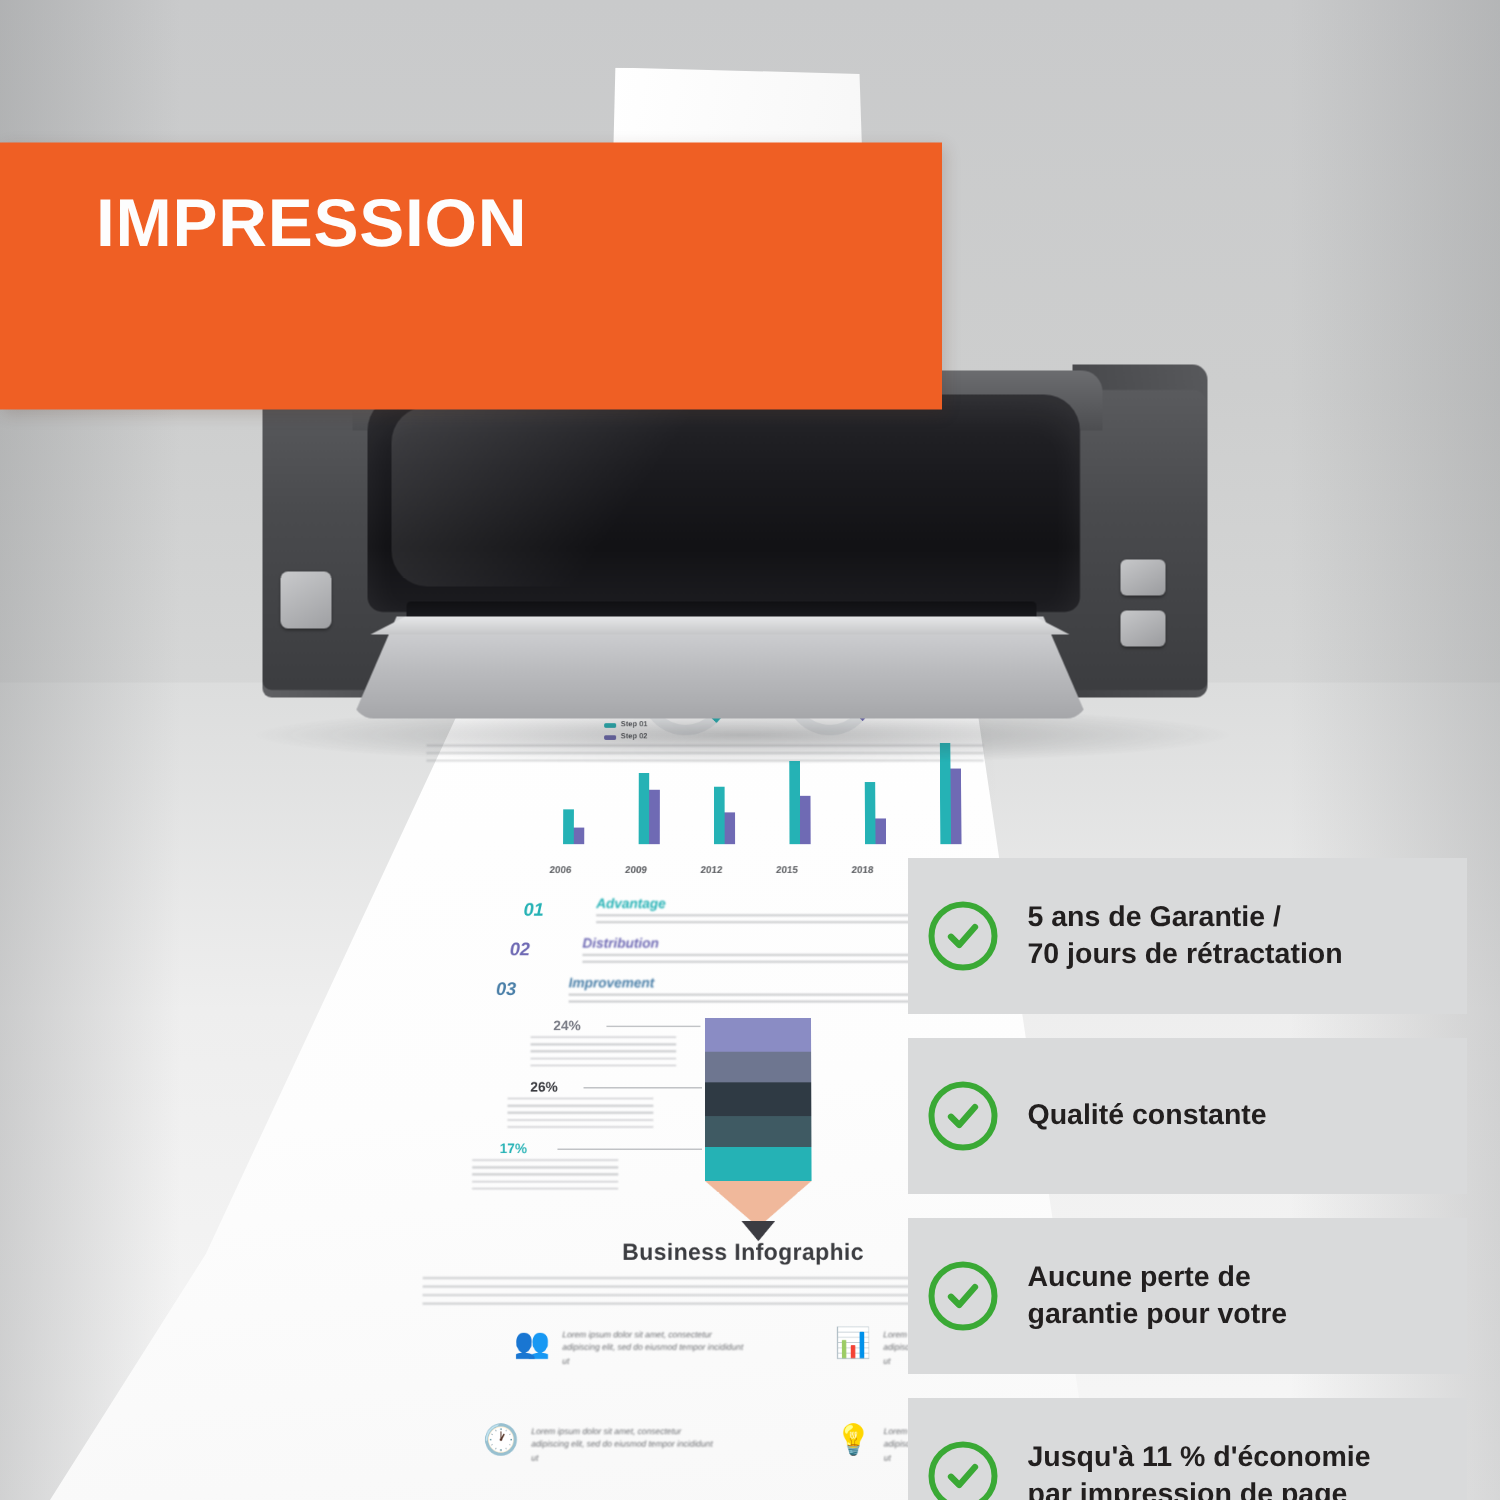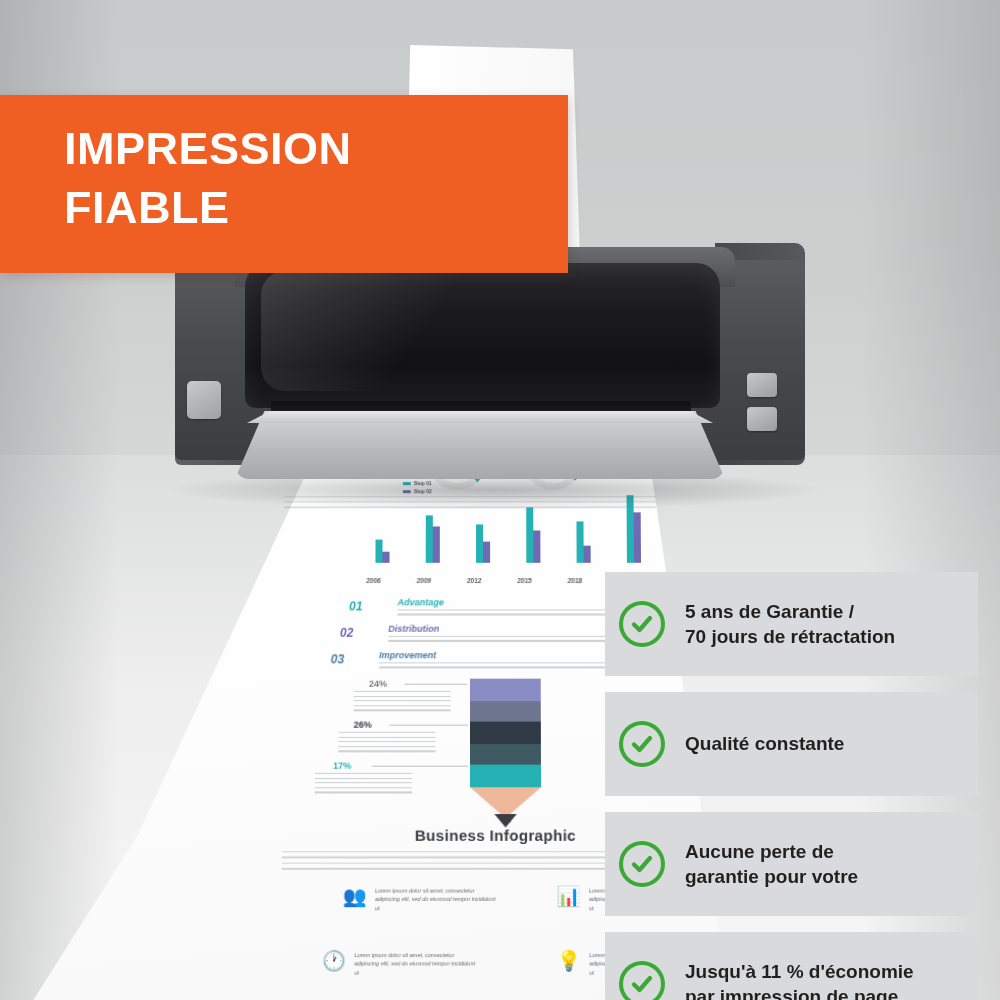--- a/index.html
+++ b/index.html
@@ -132,21 +132,21 @@
   .btn-left{position:absolute;left:12px;top:166px;width:34px;height:38px;border-radius:5px;
     background:linear-gradient(150deg,#c9cacc,#9fa0a3);box-shadow:0 1px 2px rgba(0,0,0,.35);}
   .btn-r1{position:absolute;left:572px;top:158px;width:30px;height:24px;border-radius:4px;
     background:linear-gradient(150deg,#c7c8ca,#9b9c9f);box-shadow:0 1px 2px rgba(0,0,0,.35);}
   .btn-r2{position:absolute;left:572px;top:192px;width:30px;height:24px;border-radius:4px;
     background:linear-gradient(150deg,#c7c8ca,#9b9c9f);box-shadow:0 1px 2px rgba(0,0,0,.35);}
   .pr-shadow{position:absolute;left:165px;top:470px;width:660px;height:40px;
     background:radial-gradient(ellipse at 50% 50%,rgba(60,62,65,.38),rgba(60,62,65,0) 70%);}
 
   
-  .banner{position:absolute;left:0;top:95px;width:568px;height:178px;background:#ef5f24;
+  .banner{position:absolute;left:0;top:95px;width:628px;height:178px;background:#ef5f24;
     box-shadow:2px 3px 10px rgba(80,40,20,.18);}
   .banner-txt{position:absolute;left:64px;top:24px;width:470px;color:#fdfdfd;
     font-size:45px;font-weight:800;line-height:1.32;letter-spacing:.5px;}
 
   
   .features{position:absolute;left:605px;top:572px;width:395px;}
   .feature{position:relative;width:373px;min-height:84px;margin-bottom:16px;
     background:#d9dadb;display:flex;align-items:center;gap:20px;padding:10px 0 10px 0;}
   .chk{flex:0 0 auto;margin-left:14px;width:46px;height:46px;border-radius:50%;
     border:4px solid #3aa935;display:flex;align-items:center;justify-content:center;
@@ -305,21 +305,20 @@
     <div class="pr-tray"></div>
     <div class="pr-tray-lip"></div>
     <div class="btn-left"></div>
     <div class="btn-r1"></div>
     <div class="btn-r2"></div>
   </div>
 
   <div class="banner">
     <div class="banner-txt">
       <div>IMPRESSION</div>
-      <div>FIABLE</div>
     </div>
   </div>
 
   <div class="features" id="features">
       <div class="feature">
         <div class="chk" style="border-color:#3aa935">
           <svg width="26" height="26" viewBox="0 0 26 26">
             <path d="M5 13.5 L10.5 19 L21 7" fill="none" stroke="#3aa935" stroke-width="4.2" stroke-linecap="round" stroke-linejoin="round"></path>
           </svg>
         </div>

